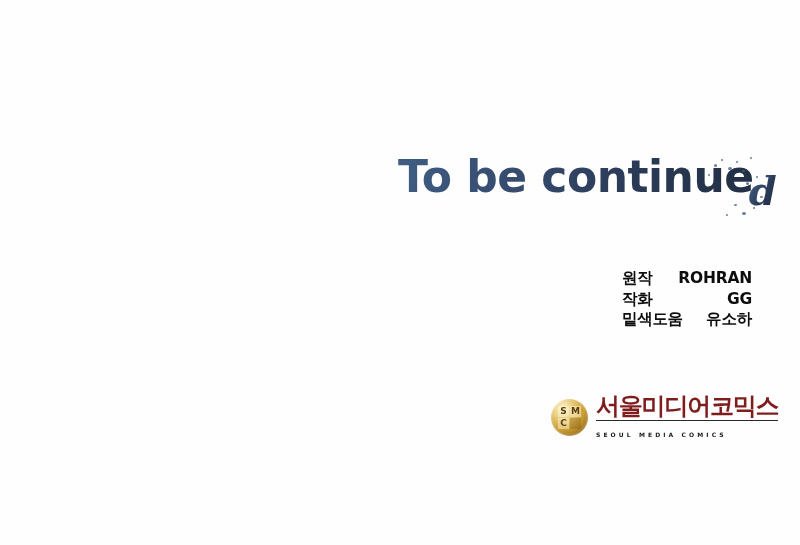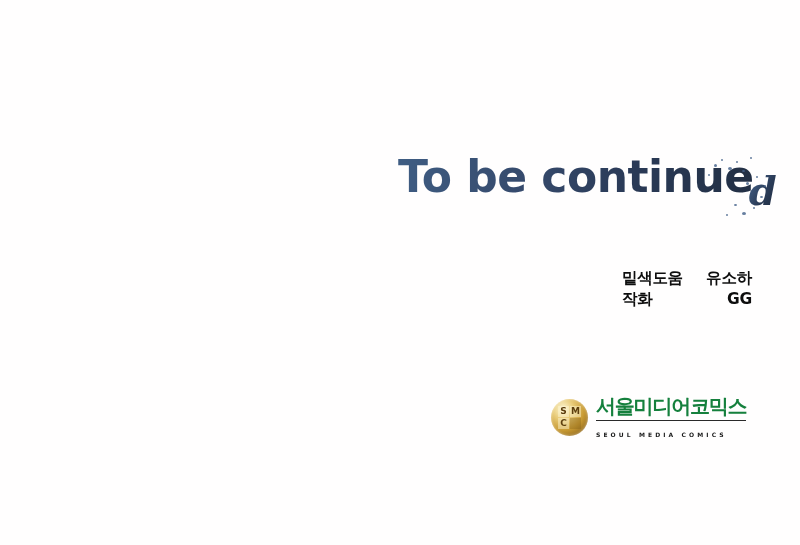--- a/index.html
+++ b/index.html
@@ -141,23 +141,23 @@
   .logo-emblem .mono span.blank {
     background: rgba(120,85,20,.30);
   }
   .logo-text {
     margin-left: 8px;
     display: flex;
     flex-direction: column;
   }
   .logo-wordmark {
     font-family: Liberation Sans, sans-serif;
-    font-size: 20px;
-    font-weight: 700;
-    color: #15803d;
+    font-size: 24px;
+    font-weight: 700;
+    color: #7f1d1d;
     letter-spacing: -1.2px;
     line-height: 26px;
     white-space: nowrap;
   }
   .logo-sub-wrap {
     position: relative;
     margin-top: 1px;
     padding-top: 2px;
     border-top: 1px solid #2a2a2a;
   }
@@ -195,30 +195,34 @@
     <i style="left:44px; top:52px; width:3px;  height:2px;"></i>
     <i style="left:52px; top:60px; width:4px;  height:3px;"></i>
     <i style="left:63px; top:55px; width:2px;  height:2px;"></i>
     <i style="left:70px; top:44px; width:3px;  height:2px;"></i>
     <i style="left:36px; top:62px; width:2px;  height:2px;"></i>
     <i style="left:74px; top:33px; width:2px;  height:2px;"></i>
   </div>
 
   <div class="credits">
 
-
+    <div class="credit-row">
+      <span class="credit-role">원작</span>
+      <span class="credit-name">ROHRAN</span>
+    </div>
+
+
+    <div class="credit-row">
+      <span class="credit-role">작화</span>
+      <span class="credit-name">GG</span>
+    </div>
 
     <div class="credit-row">
       <span class="credit-role">밑색도움</span>
       <span class="credit-name">유소하</span>
-    </div>
-
-    <div class="credit-row">
-      <span class="credit-role">작화</span>
-      <span class="credit-name">GG</span>
     </div>
 
   </div>
 
   <div class="logo">
     <div class="logo-emblem">
       <div class="mono">
         <span>S</span>
         <span>M</span>
         <span>C</span>

